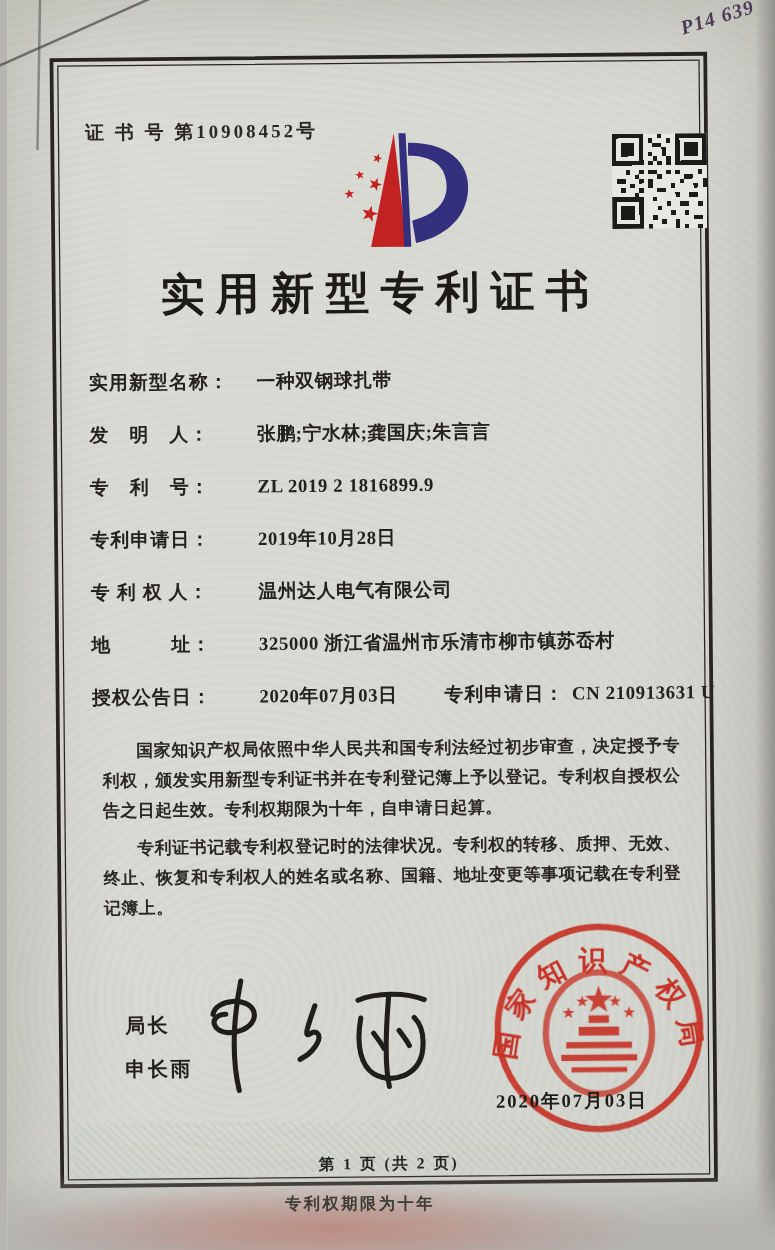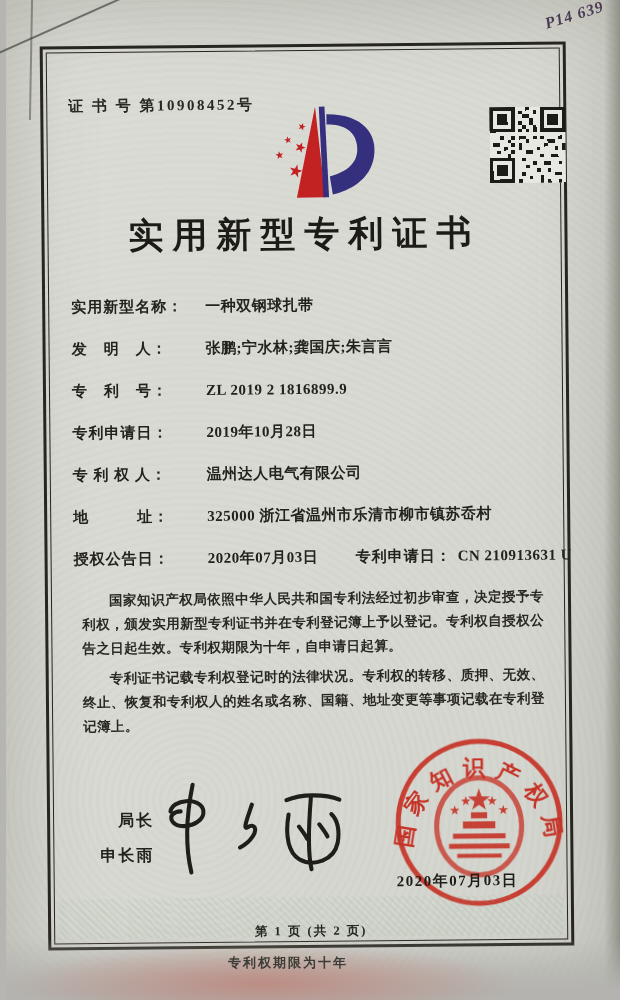--- a/index.html
+++ b/index.html
@@ -55,21 +55,21 @@
   .row{display:flex;align-items:baseline;margin-bottom:26px;font-size:15px;font-weight:600;line-height:16px;}
   .row .lbl{display:inline-block;width:128px;white-space:pre;flex:none;letter-spacing:1px;}
   .row .val{margin-left:6px;white-space:pre;letter-spacing:.5px;}
   .row .lbl2{margin-left:10px;white-space:pre;letter-spacing:1px;flex:none;}
   .body-text{
     position:absolute;left:34px;right:24px;top:540px;
     font-size:13.5px;line-height:1.78;font-weight:600;color:#2a2921;
     text-align:justify;letter-spacing:.4px;
   }
   .body-text p{margin:0 0 6px;text-indent:2em;}
-  .signoff{position:absolute;left:50px;top:762px;font-size:16px;color:#23221c;font-weight:600;text-align:right;}
+  .signoff{position:absolute;left:50px;top:762px;font-size:16px;color:#23221c;font-weight:600;}
   .signoff div{margin-bottom:14px;letter-spacing:2px;}
   .signature{position:absolute;left:96px;top:722px;width:224px;height:118px;}
   .seal{
     position:absolute;left:340px;top:688px;width:178px;height:178px;
     mix-blend-mode:multiply;filter:blur(.3px);opacity:.95;
   }
   .seal-date{
     position:absolute;left:346px;top:826px;
     font-size:15px;font-weight:700;letter-spacing:1.5px;color:#1e1d19;
   }

